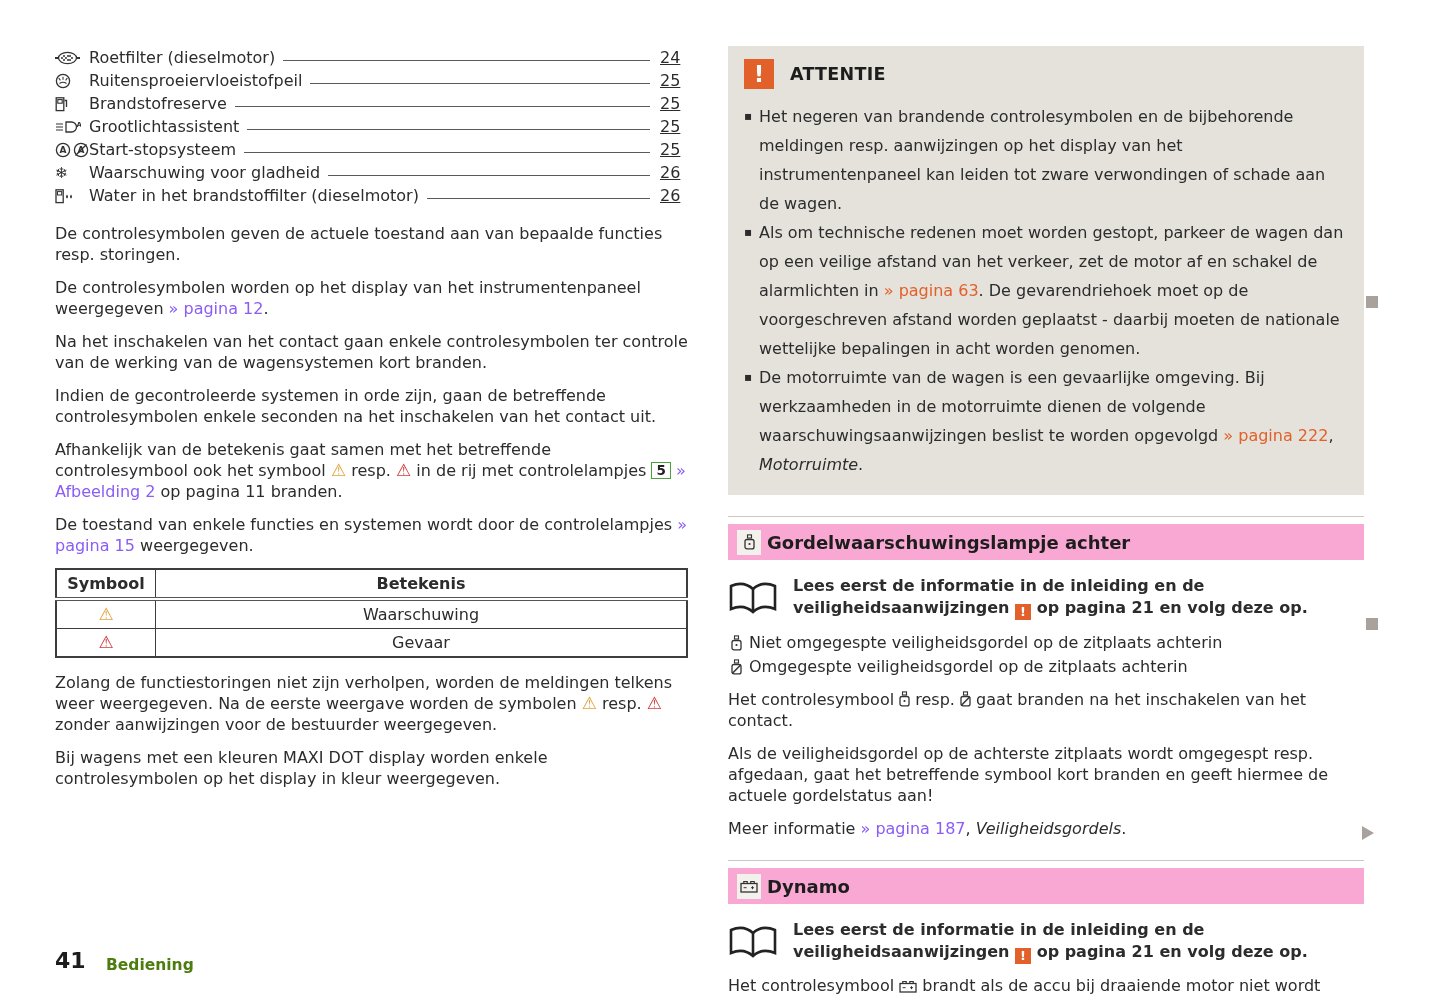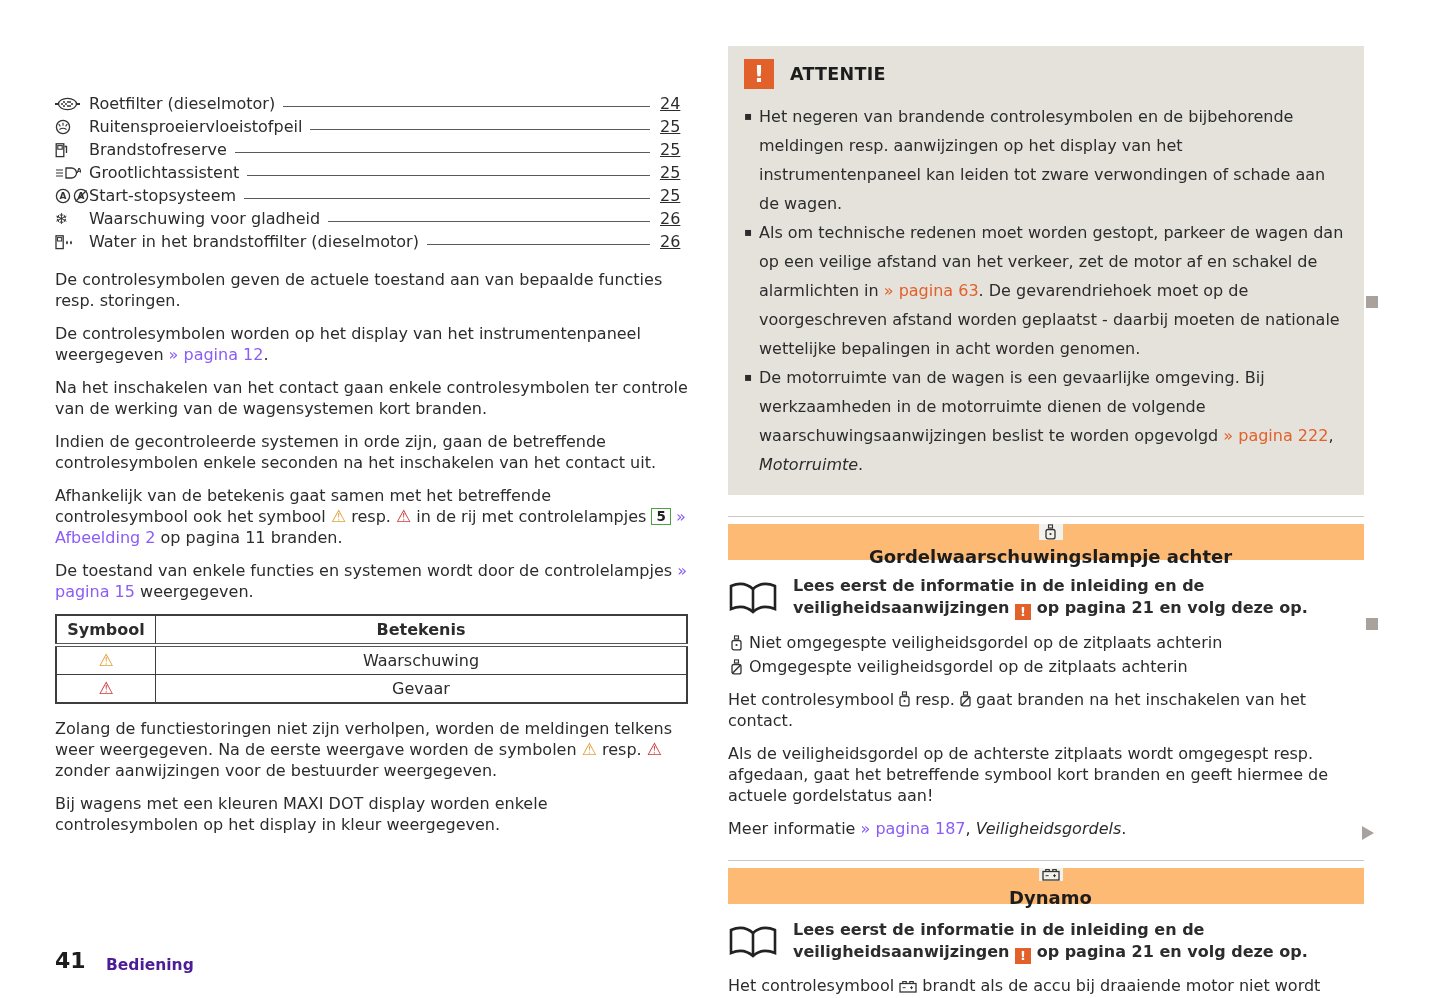--- a/index.html
+++ b/index.html
@@ -2,21 +2,21 @@
 <html><head>
 <meta charset="utf-8">
 <style>
   html,body{margin:0;padding:0;}
   body{
     width:1445px;height:998px;background:#ffffff;
     font-family:"DejaVu Sans","Liberation Sans",sans-serif;
     color:#2c2c2c;
   }
   .page{position:relative;width:1445px;height:998px;overflow:hidden;background:#fff;}
-  .col-left{position:absolute;left:55px;top:46px;width:633px;margin-top:46px;}
+  .col-left{position:absolute;left:55px;top:46px;width:633px;}
   .col-right{position:absolute;left:728px;top:46px;width:636px;}
 
   
   .toc-row{display:flex;align-items:center;height:23px;font-size:16px;}
   .toc-icon{flex:0 0 34px;display:flex;align-items:center;gap:2px;color:#333;}
   .toc-label{white-space:nowrap;padding-right:6px;}
   .toc-leader{flex:1;border-bottom:1.3px solid #5a5a5a;height:0;align-self:center;margin:6px 10px 0 2px;}
   .toc-page{flex:0 0 28px;text-align:left;text-decoration:underline;}
 
   
@@ -46,39 +46,39 @@
   .attention{background:#e4e2db;padding:13px 16px 16px 16px;}
   .att-head{display:flex;align-items:center;gap:16px;margin-bottom:13px;}
   .att-icon{flex:0 0 30px;width:30px;height:30px;background:#e2602a;color:#fff;font-weight:bold;
     font-size:23px;display:flex;align-items:center;justify-content:center;}
   .att-title{font-size:17.5px;font-weight:bold;letter-spacing:.3px;color:#1d1d1d;}
   .att-li{font-size:16px;line-height:29px;position:relative;padding-left:15px;}
   .att-li::before{content:"▪";position:absolute;left:0;top:0;font-size:12px;}
 
   
   .sec-line{border-top:1px solid #ccc7c2;margin:21px 0 7px 0;}
-  .sec-head{background:#fdba74;height:36px;display:flex;align-items:center;padding:0 0 0 9px;gap:6px;flex-direction:column;}
+  .sec-head{background:#f9a8d4;height:36px;display:flex;align-items:center;padding:0 0 0 9px;gap:6px;}
   .sec-icon-box{background:#f3f1ec;min-width:20px;height:25px;display:flex;align-items:center;
     justify-content:center;padding:0 2px;}
   .sec-title{font-weight:bold;font-size:18px;color:#1d1d1d;}
   .note{display:flex;gap:15px;margin:15px 0 11px 0;align-items:flex-end;}
   .note-icon{flex:0 0 50px;padding-top:2px;}
   .note-text{font-weight:bold;font-size:16px;line-height:22px;}
   .def-row{display:flex;gap:4px;font-size:16px;line-height:24px;padding-left:3px;align-items:center;}
   .def-ic{flex:0 0 14px;display:flex;align-items:center;}
   .sec-paras{margin-top:10px;}
 
   
   .mk-sq{position:absolute;width:12px;height:12px;background:#a9a19c;}
   .mk-sq1{left:1366px;top:296px;}
   .mk-sq2{left:1366px;top:618px;}
   .mk-tri{position:absolute;left:1362px;top:826px;width:0;height:0;
     border-left:12px solid #a9a19c;border-top:7px solid transparent;border-bottom:7px solid transparent;}
   .footer-num{position:absolute;left:55px;top:948px;font-size:22px;font-weight:bold;color:#1d1d1d;}
-  .footer-label{position:absolute;left:106px;top:956px;font-size:15.5px;font-weight:bold;color:#4c1d95;}
+  .footer-label{position:absolute;left:106px;top:956px;font-size:15.5px;font-weight:bold;color:#4d7c0f;}
 </style>
 </head>
 <body>
 
 <div class="page">
 
   <div class="col-left">
     <div>
         <div class="toc-row">
           <span class="toc-icon">

